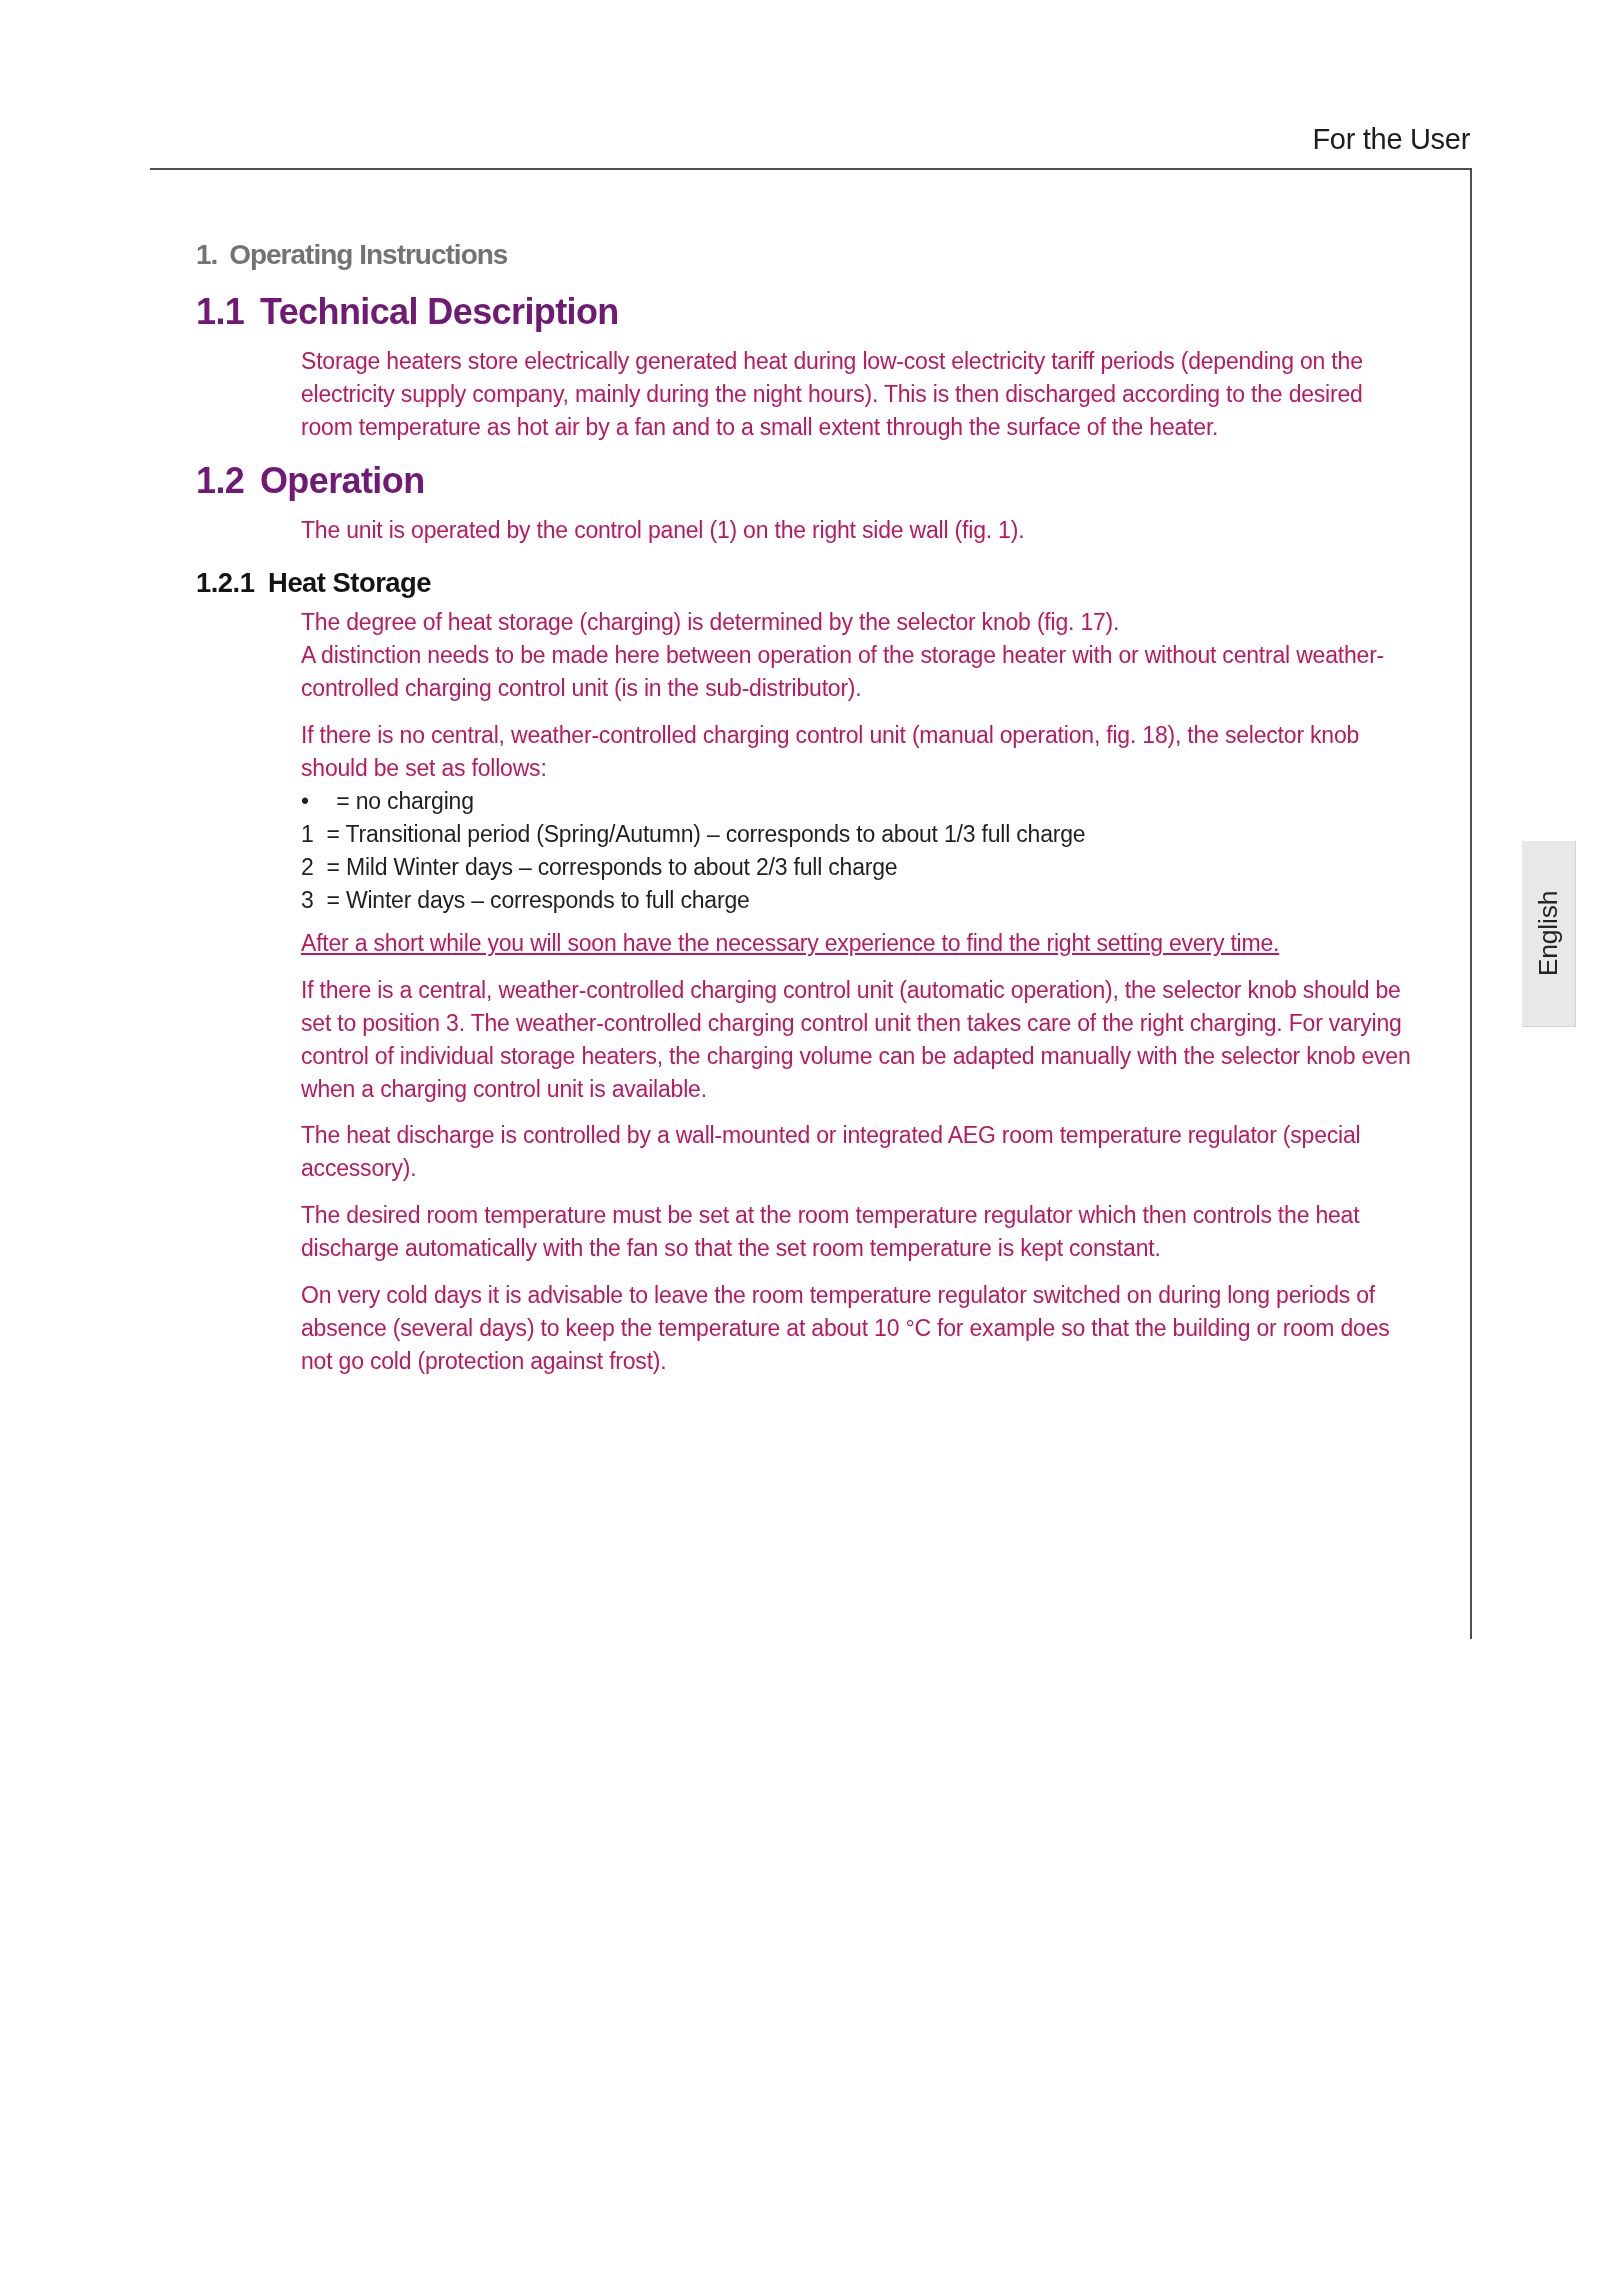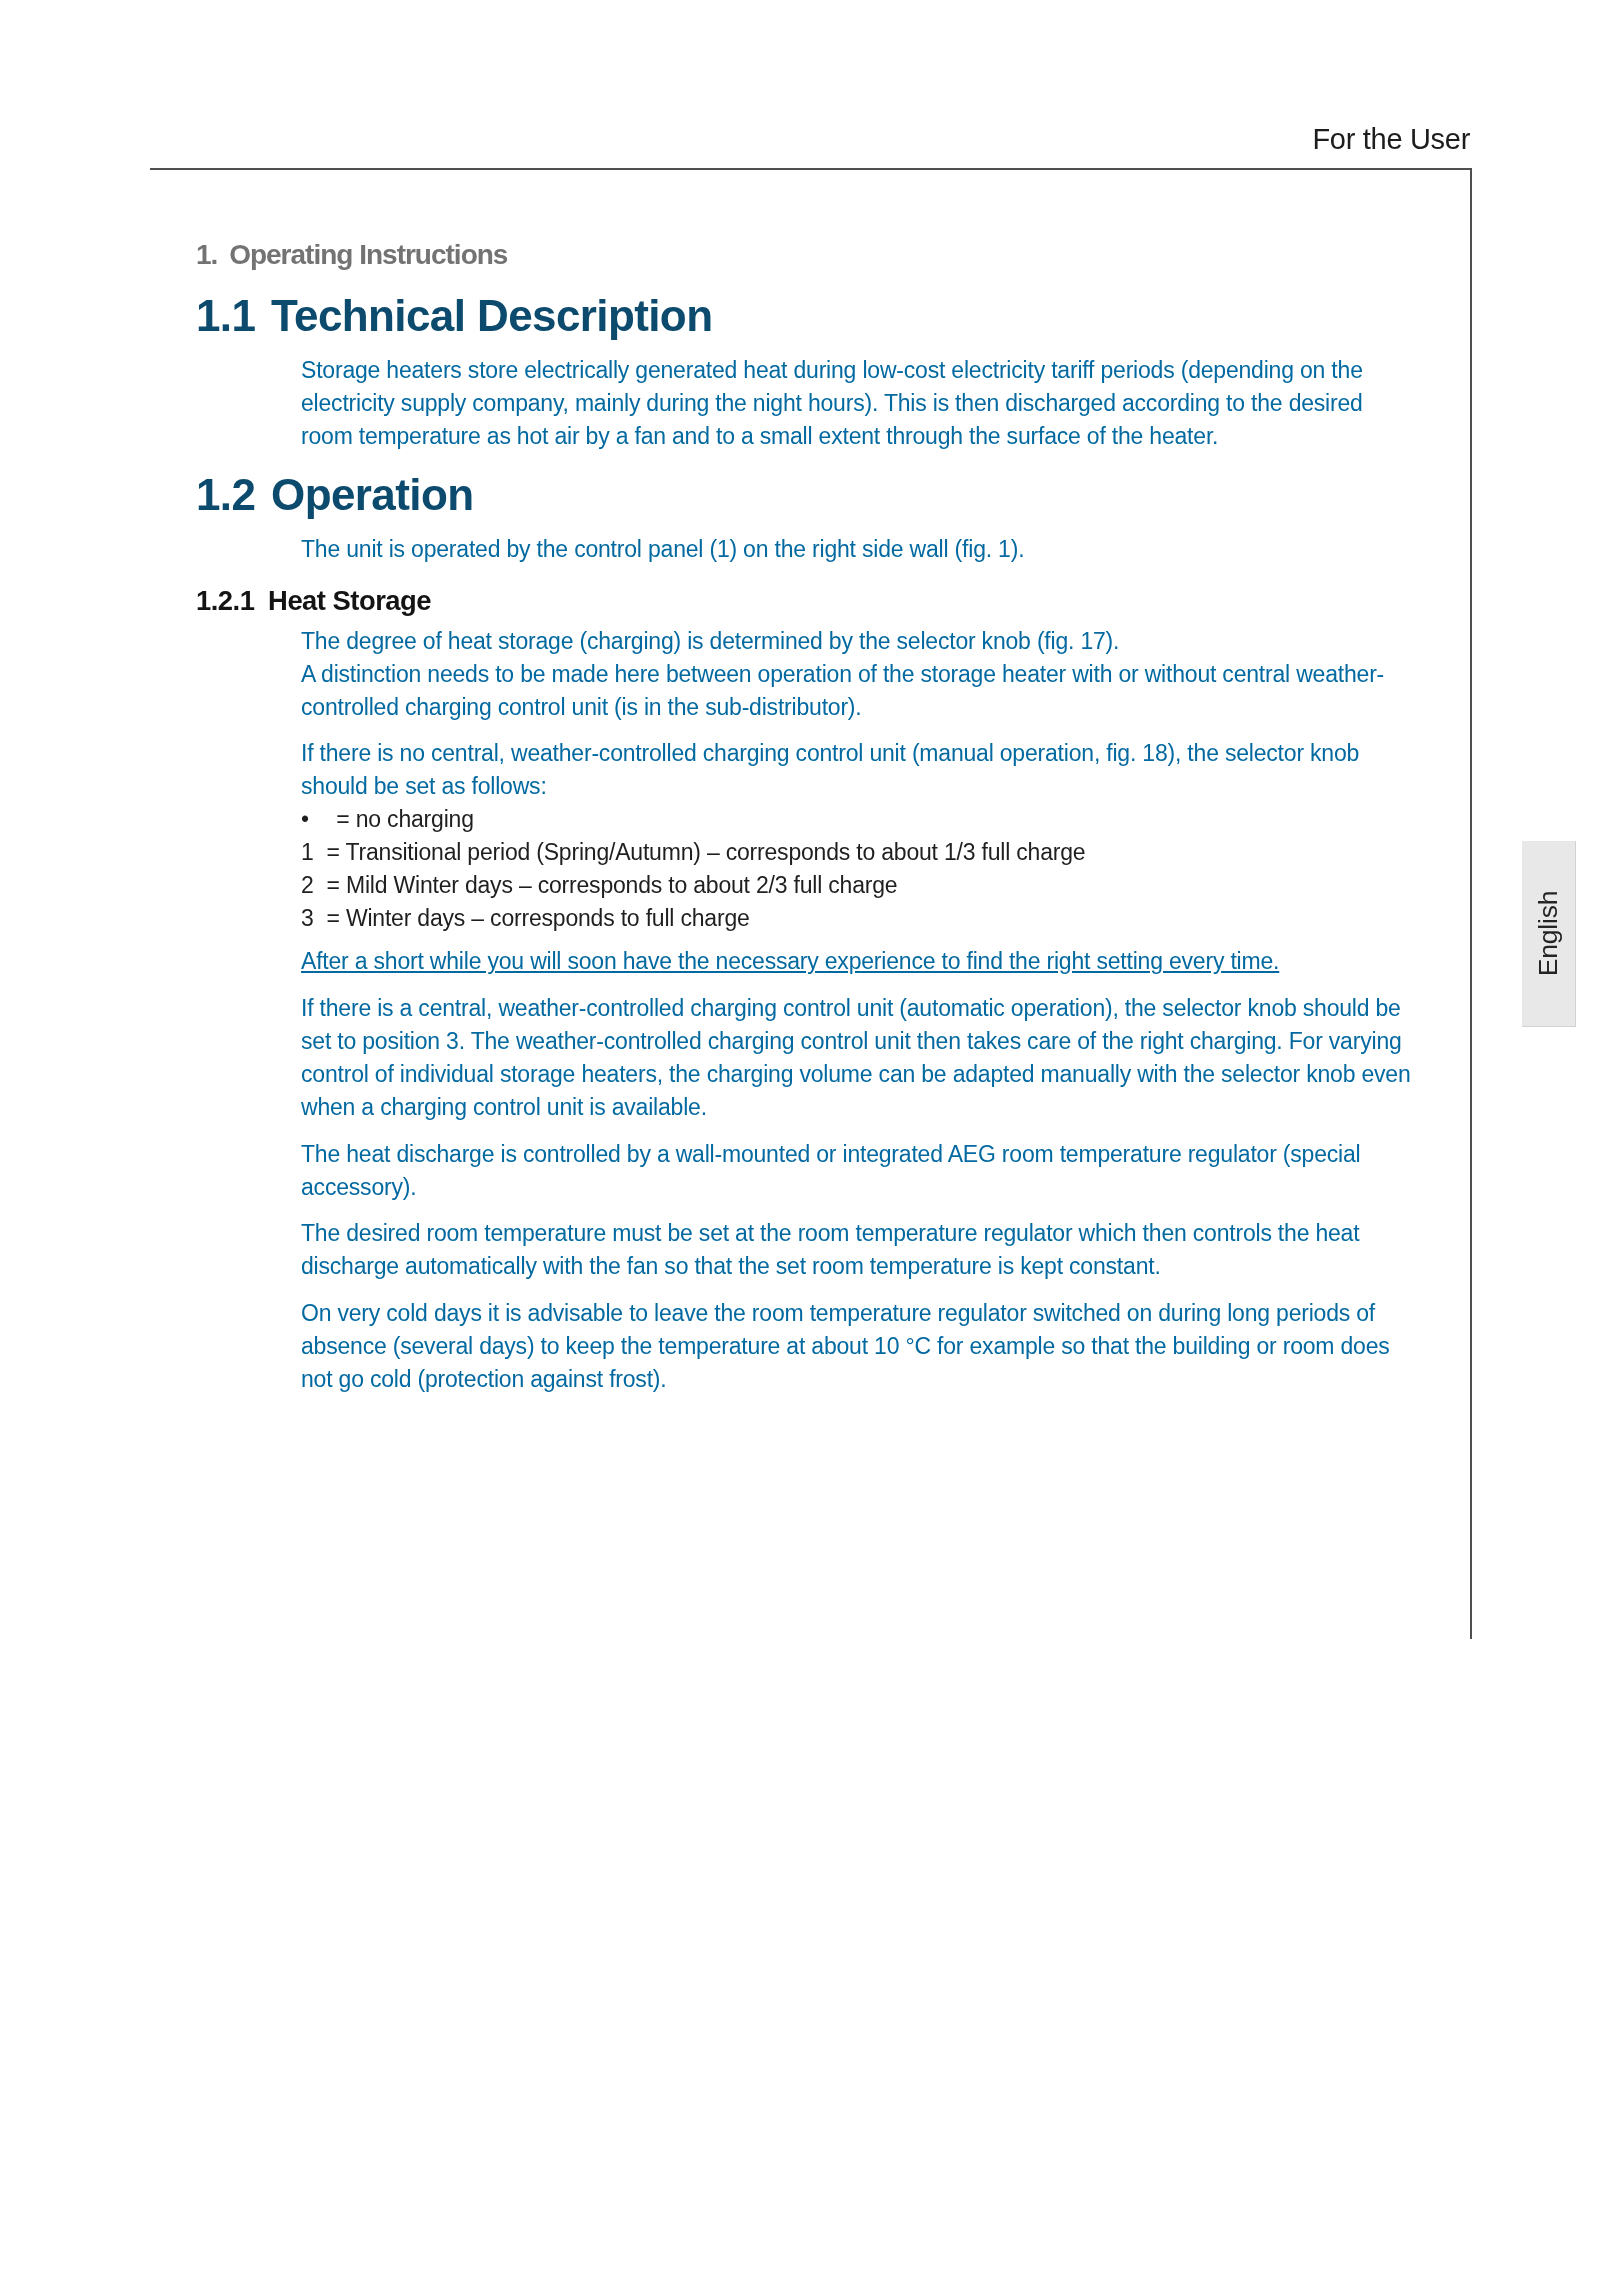--- a/index.html
+++ b/index.html
@@ -24,35 +24,35 @@
     width:2px; height:1961px; background:#4f4f4f;
   }
   .content {
     position:absolute; left:196px; top:238px; width:1225px;
   }
   h1.doc-title {
     font-size:28px; line-height:1.18; margin:0 0 19.6px 0;
     letter-spacing:-1px; color:#737373; font-weight:bold;
   }
   h2.sec {
-    font-size:44px; line-height:1.15; margin:0 0 12.7px 0;
-    letter-spacing:-0.6px; color:#0c4a6e; font-weight:bold;
+    font-size:36px; line-height:1.15; margin:0 0 12.7px 0;
+    letter-spacing:-0.6px; color:#701a75; font-weight:bold;
   }
   h2.sec.spaced { margin-top:16.7px; }
   h3.subsec {
     font-size:27.4px; line-height:1.15; margin:19.6px 0 7.8px 0;
     letter-spacing:-0.5px; color:#141414; font-weight:bold;
   }
   .num1 { margin-right:11.8px; }
   .num2 { margin-right:15.7px; }
   .num3 { margin-right:13.7px; }
   .body-text {
     margin:0 0 13.7px 105px; width:1113px;
     font-size:23px; line-height:33px; letter-spacing:-0.2px;
-    color:#0369a1;
+    color:#be185d;
   }
   .body-text.pre { white-space:pre-line; }
   .body-text.tight { margin-bottom:0; }
   .body-text.after-list { margin-top:9.8px;text-decoration:underline; }
   .setting-list { margin:0 0 0 105px; width:1113px; }
   .list-row {
     font-size:23px; line-height:33px; letter-spacing:-0.2px;
     display:flex; align-items:baseline;
   }
   .li-marker { display:inline-block; width:25.5px; flex:0 0 25.5px; }

